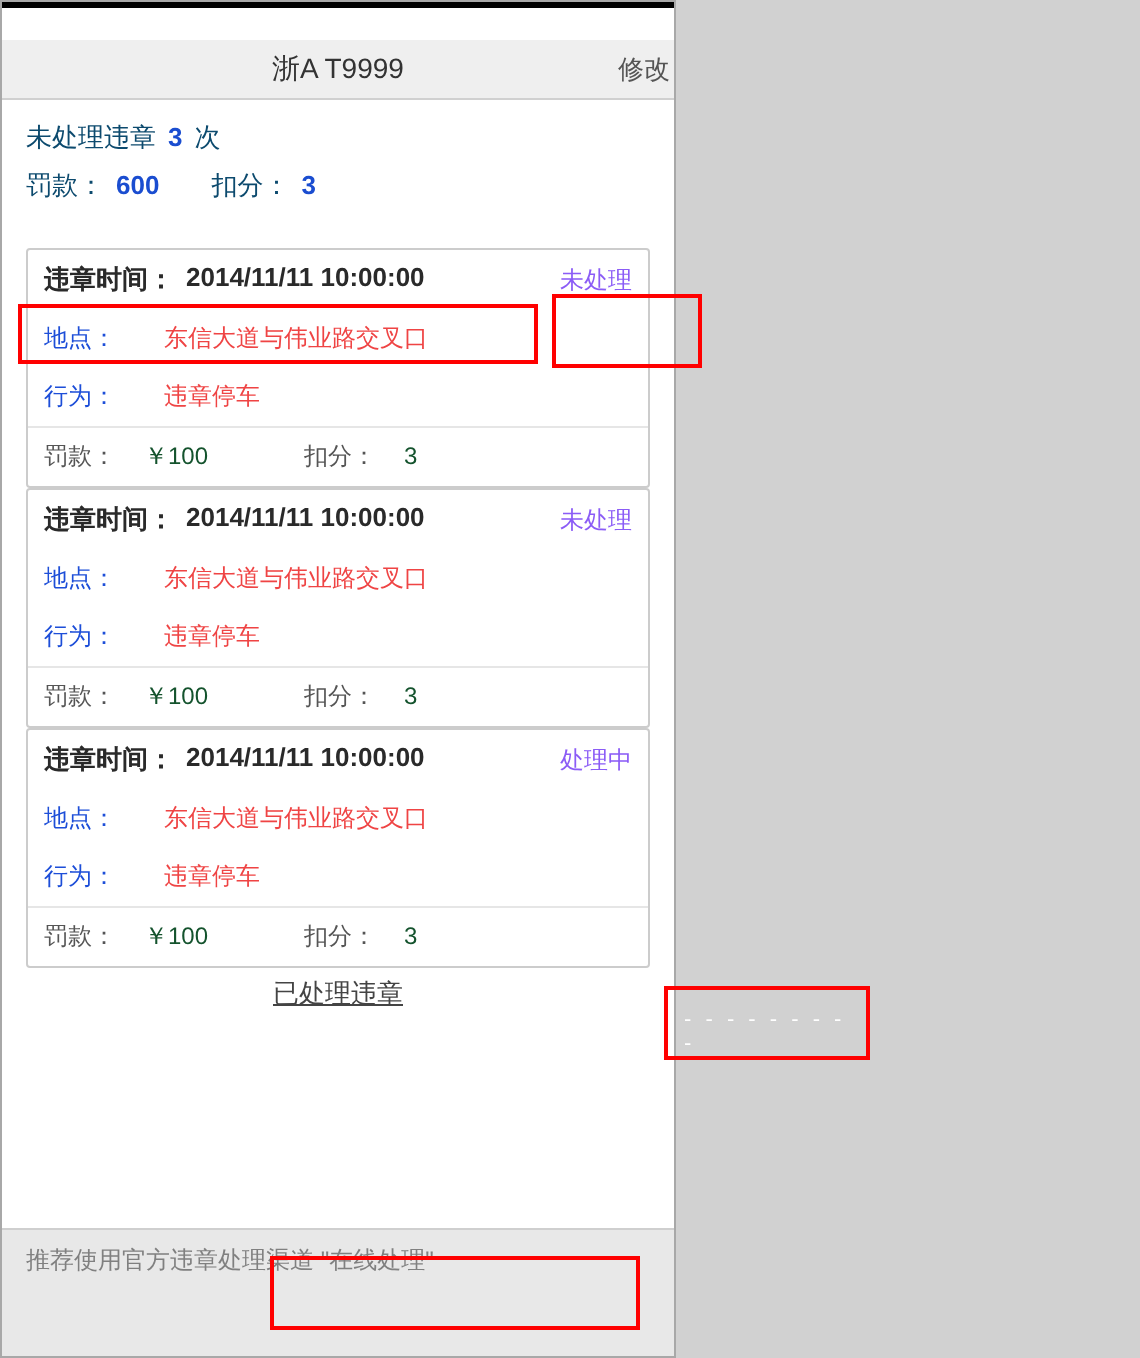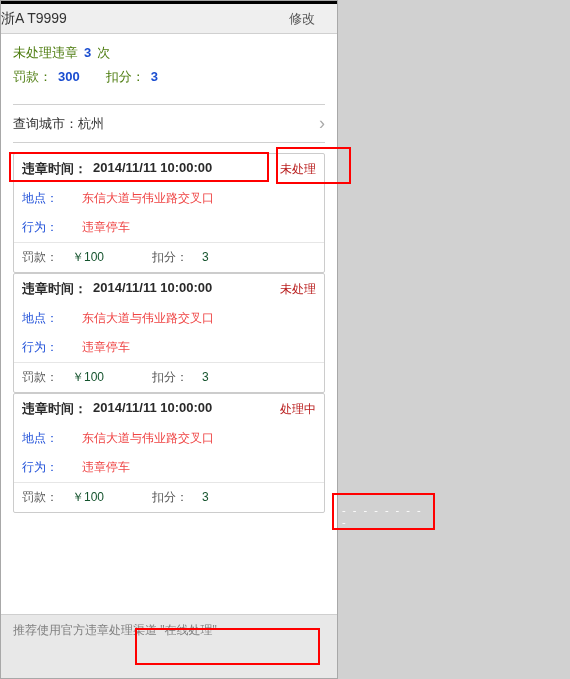--- a/index.html
+++ b/index.html
@@ -24,45 +24,47 @@
     .status-bar {
       height: 3px;
       background: #000;
     }
     .header {
       height: 30px;
       background: #efefef;
       border-bottom: 1px solid #d0d0d0;
       display: flex;
       align-items: center;
+      justify-content: center;
       position: relative;
+      margin-top: 16px;
     }
     .header-title {
       font-size: 14px;
       color: #333;
     }
     .header-edit {
       position: absolute;
-      right: 22px;
+      right: 2px;
       font-size: 13px;
       color: #555;
     }
     .summary {
       padding: 10px 12px 6px 12px;
       font-size: 13px;
       color: #555;
     }
     .summary-row {
       display: flex;
       gap: 6px;
       margin-bottom: 6px;
       align-items: baseline;
     }
     .summary-row .label {
-      color: #4d7c0f;
+      color: #0c4a6e;
     }
     .summary-row .value {
       color: #1a4dd0;
       font-weight: bold;
     }
     .summary-row .gap {
       width: 14px;
     }
     .city-row {
       margin: 6px 12px 0 12px;
@@ -98,21 +100,21 @@
       font-weight: bold;
       color: #2a2a2a;
       font-size: 13px;
       justify-content: space-between;
     }
     .vcard .time-left {
       display: flex;
       gap: 6px;
     }
     .vcard .status {
-      color: #b91c1c;
+      color: #8b5cf6;
       font-size: 12px;
       font-weight: normal;
     }
     .vcard .vlabel {
       width: 60px;
       color: #1d4ed8;
     }
     .vcard .vvalue {
       color: #ef4444;
     }
@@ -190,33 +192,27 @@
   </div>
 
   <div class="summary">
     <div class="summary-row">
       <span class="label">未处理违章</span>
       <span class="value">3</span>
       <span class="label">次</span>
     </div>
     <div class="summary-row">
       <span class="label">罚款：</span>
-      <span class="value">300</span>
+      <span class="value">600</span>
       <span class="gap"></span>
       <span class="label">扣分：</span>
       <span class="value">3</span>
     </div>
   </div>
 
-  <div class="city-row">
-    <div>
-      <span>查询城市：</span><span>杭州</span>
-    </div>
-    <span class="chevron">›</span>
-  </div>
 
   <div class="violations">
 
     <div class="vcard">
       <div class="vcard-row time-row">
         <div class="time-left">
           <span>违章时间：</span>
           <span>2014/11/11  10:00:00</span>
         </div>
         <span class="status">未处理</span>
@@ -281,20 +277,21 @@
       </div>
       <div class="vcard-row fine-row">
         <span>罚款：</span>
         <span class="blue">￥100</span>
         <span style="width:20px"></span>
         <span>扣分：</span>
         <span class="blue">3</span>
       </div>
     </div>
 
+    <div class="processed-link">已处理违章</div>
   </div>
 
   <div class="bottom-bar">
     <div class="bottom-tip">推荐使用官方违章处理渠道 "在线处理"</div>
     <div class="btn-row">
       <div class="btn btn-white">代办</div>
     </div>
   </div>
 </div>
 

